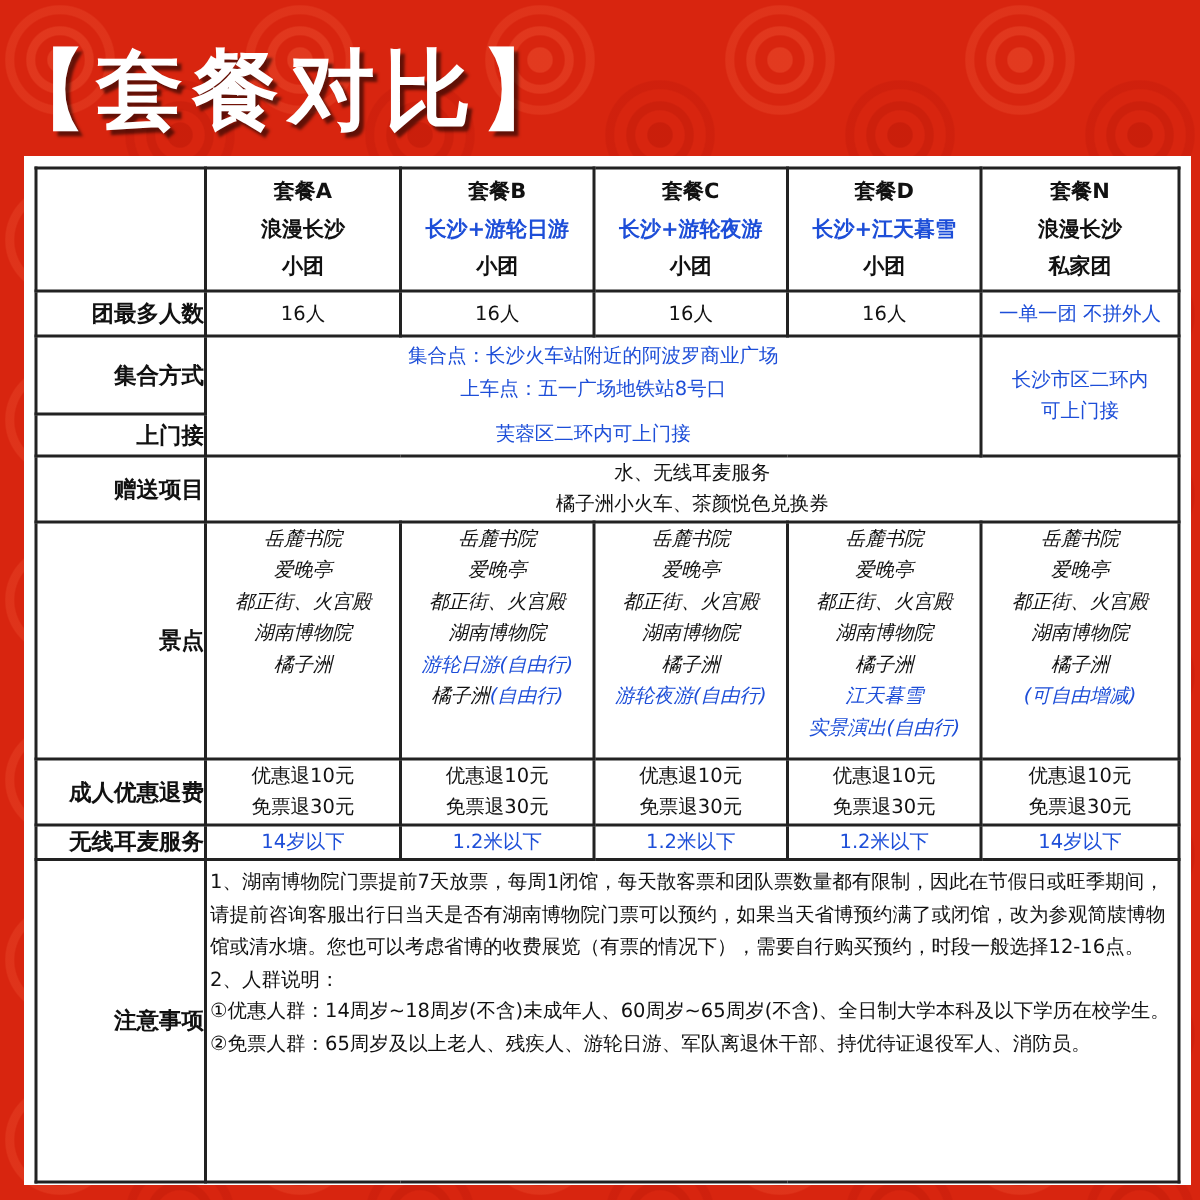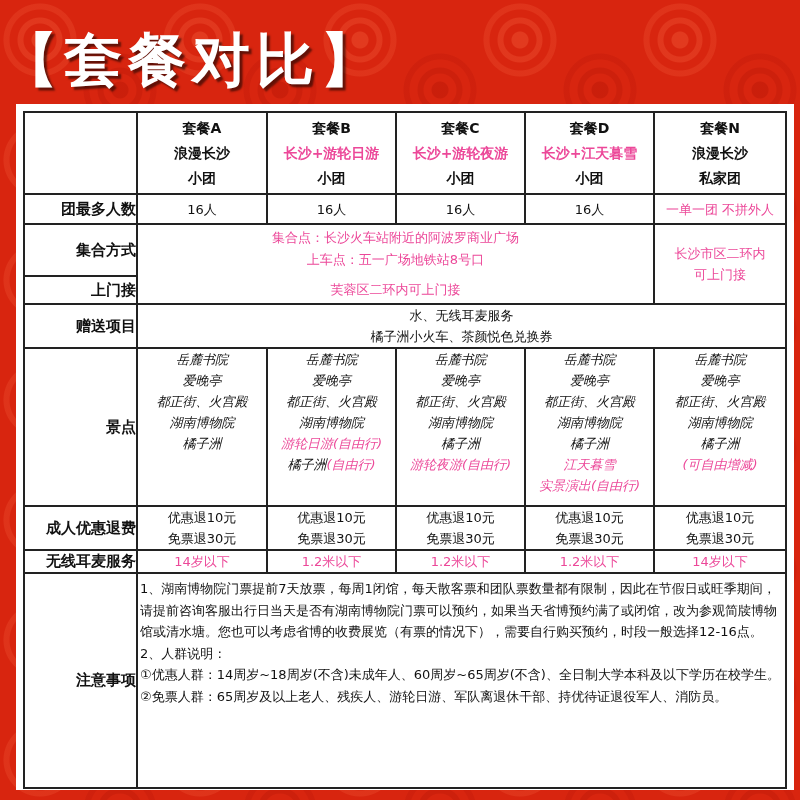--- a/index.html
+++ b/index.html
@@ -25,21 +25,21 @@
   table {
     position:absolute; left:7px; top:7px;
     width:762px; border-collapse:collapse; table-layout:fixed;
     font-family: "DejaVu Sans", sans-serif;
   }
   td {
     border:2px solid #222; text-align:center; vertical-align:middle;
     font-size:13px; color:#111; padding:0; line-height:21px;
   }
   td.rowhead { font-weight:bold; font-size:15px;text-align:right; }
-  .red { color:#ec4899; }
+  .red { color:#1d4ed8; }
   .hdr td.pkg { font-weight:bold; font-size:14px; line-height:25px; }
   .it { font-style:italic; }
   .note { text-align:left; padding:4px 2px; font-size:13px; line-height:21.5px; vertical-align:top; }
   .line { display:block; }
 </style>
 </head>
 <body>
 
 <div class="title">【套餐对比】</div>
 

